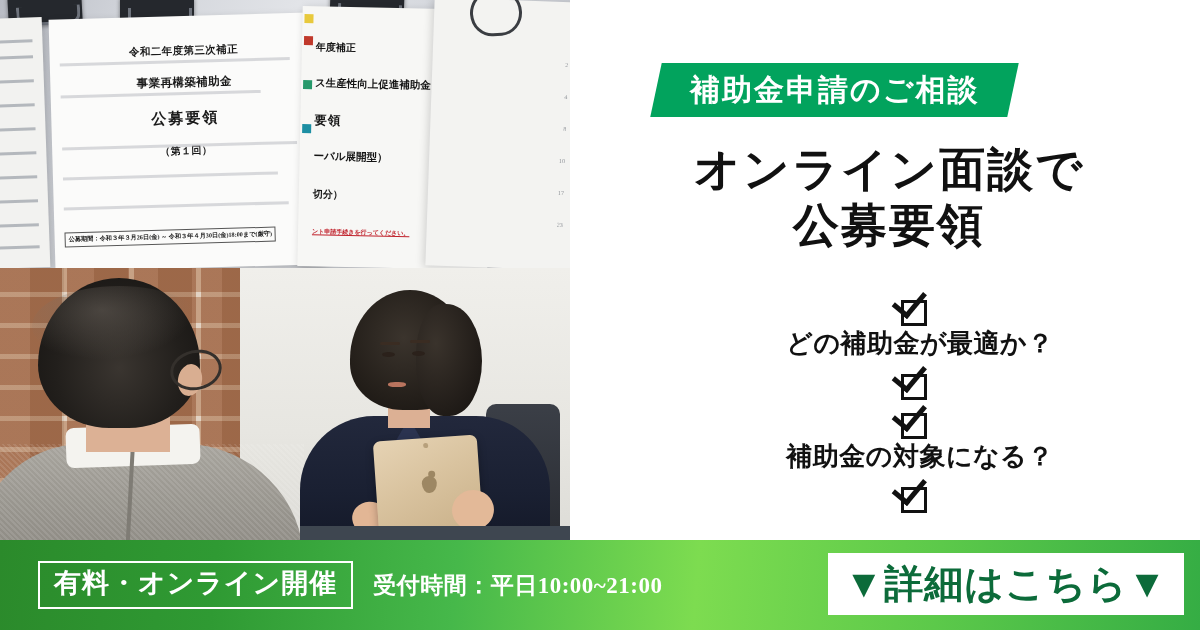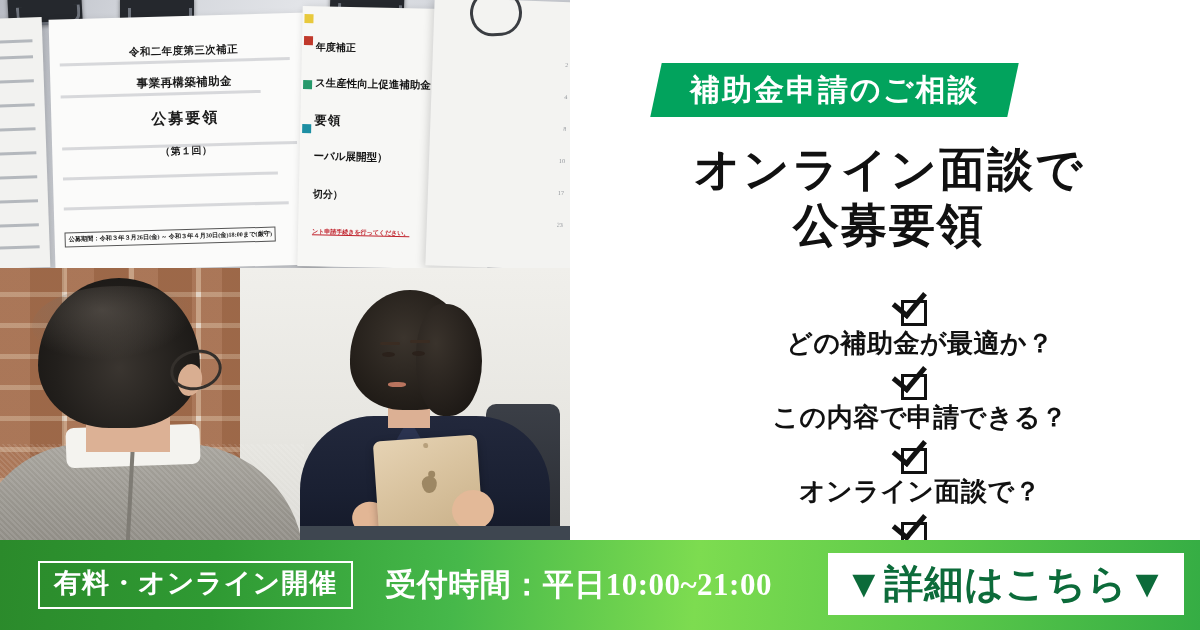--- a/index.html
+++ b/index.html
@@ -164,21 +164,21 @@
   .chk-label{font-size:26px;color:#111;font-weight:bold;letter-spacing:.5px;
      font-family:"Liberation Serif","DejaVu Serif",serif;white-space:nowrap;}
 
   
   .bottom{position:absolute;left:0;top:540px;width:1200px;height:90px;
      background:linear-gradient(95deg,#2b8a2b 0%,#2f9a33 18%,#46b84a 38%,#7ddc50 58%,#5cc94a 78%,#35ad44 100%);
      display:flex;align-items:center;}
   .tag{margin-left:38px;border:2px solid #fff;color:#fff;font-size:27px;font-weight:bold;
      padding:4px 14px 6px;letter-spacing:1px;line-height:1.25;white-space:nowrap;
      font-family:"Liberation Serif","DejaVu Serif",serif;}
-  .hours{margin-left:32px;color:#fff;font-size:31px;font-weight:bold;letter-spacing:.5px;
+  .hours{margin-left:20px;color:#fff;font-size:23px;font-weight:bold;letter-spacing:.5px;
      white-space:nowrap;font-family:"Liberation Serif","DejaVu Serif",serif;}
   .cta{position:absolute;right:16px;top:13px;width:356px;height:62px;background:#fff;
      display:flex;align-items:center;justify-content:center;}
   .cta span{color:#0c6b3a;font-size:39px;font-weight:bold;letter-spacing:1px;white-space:nowrap;
      font-family:"Liberation Serif","DejaVu Serif",serif;}
 </style>
 </head>
 <body>
 
 <div class="banner">
@@ -290,25 +290,24 @@
       <div>公募要領</div>
     </div>
 
     <div class="checks">
       <div class="chk-row">
         <div class="chk-box"></div>
         <div class="chk-label">どの補助金が最適か？</div>
       </div>
       <div class="chk-row">
         <div class="chk-box"></div>
-        <div class="chk-label">この内容で申請できる？</div>
       </div>
       <div class="chk-row">
         <div class="chk-box"></div>
-        <div class="chk-label">オンライン面談で？</div>
+        <div class="chk-label">補助金の対象になる？</div>
       </div>
       <div class="chk-row">
         <div class="chk-box"></div>
       </div>
     </div>
   </div>
 
   <div class="bottom">
     <div class="tag">有料・オンライン開催</div>
     <div class="hours">受付時間：平日10:00~21:00</div>

